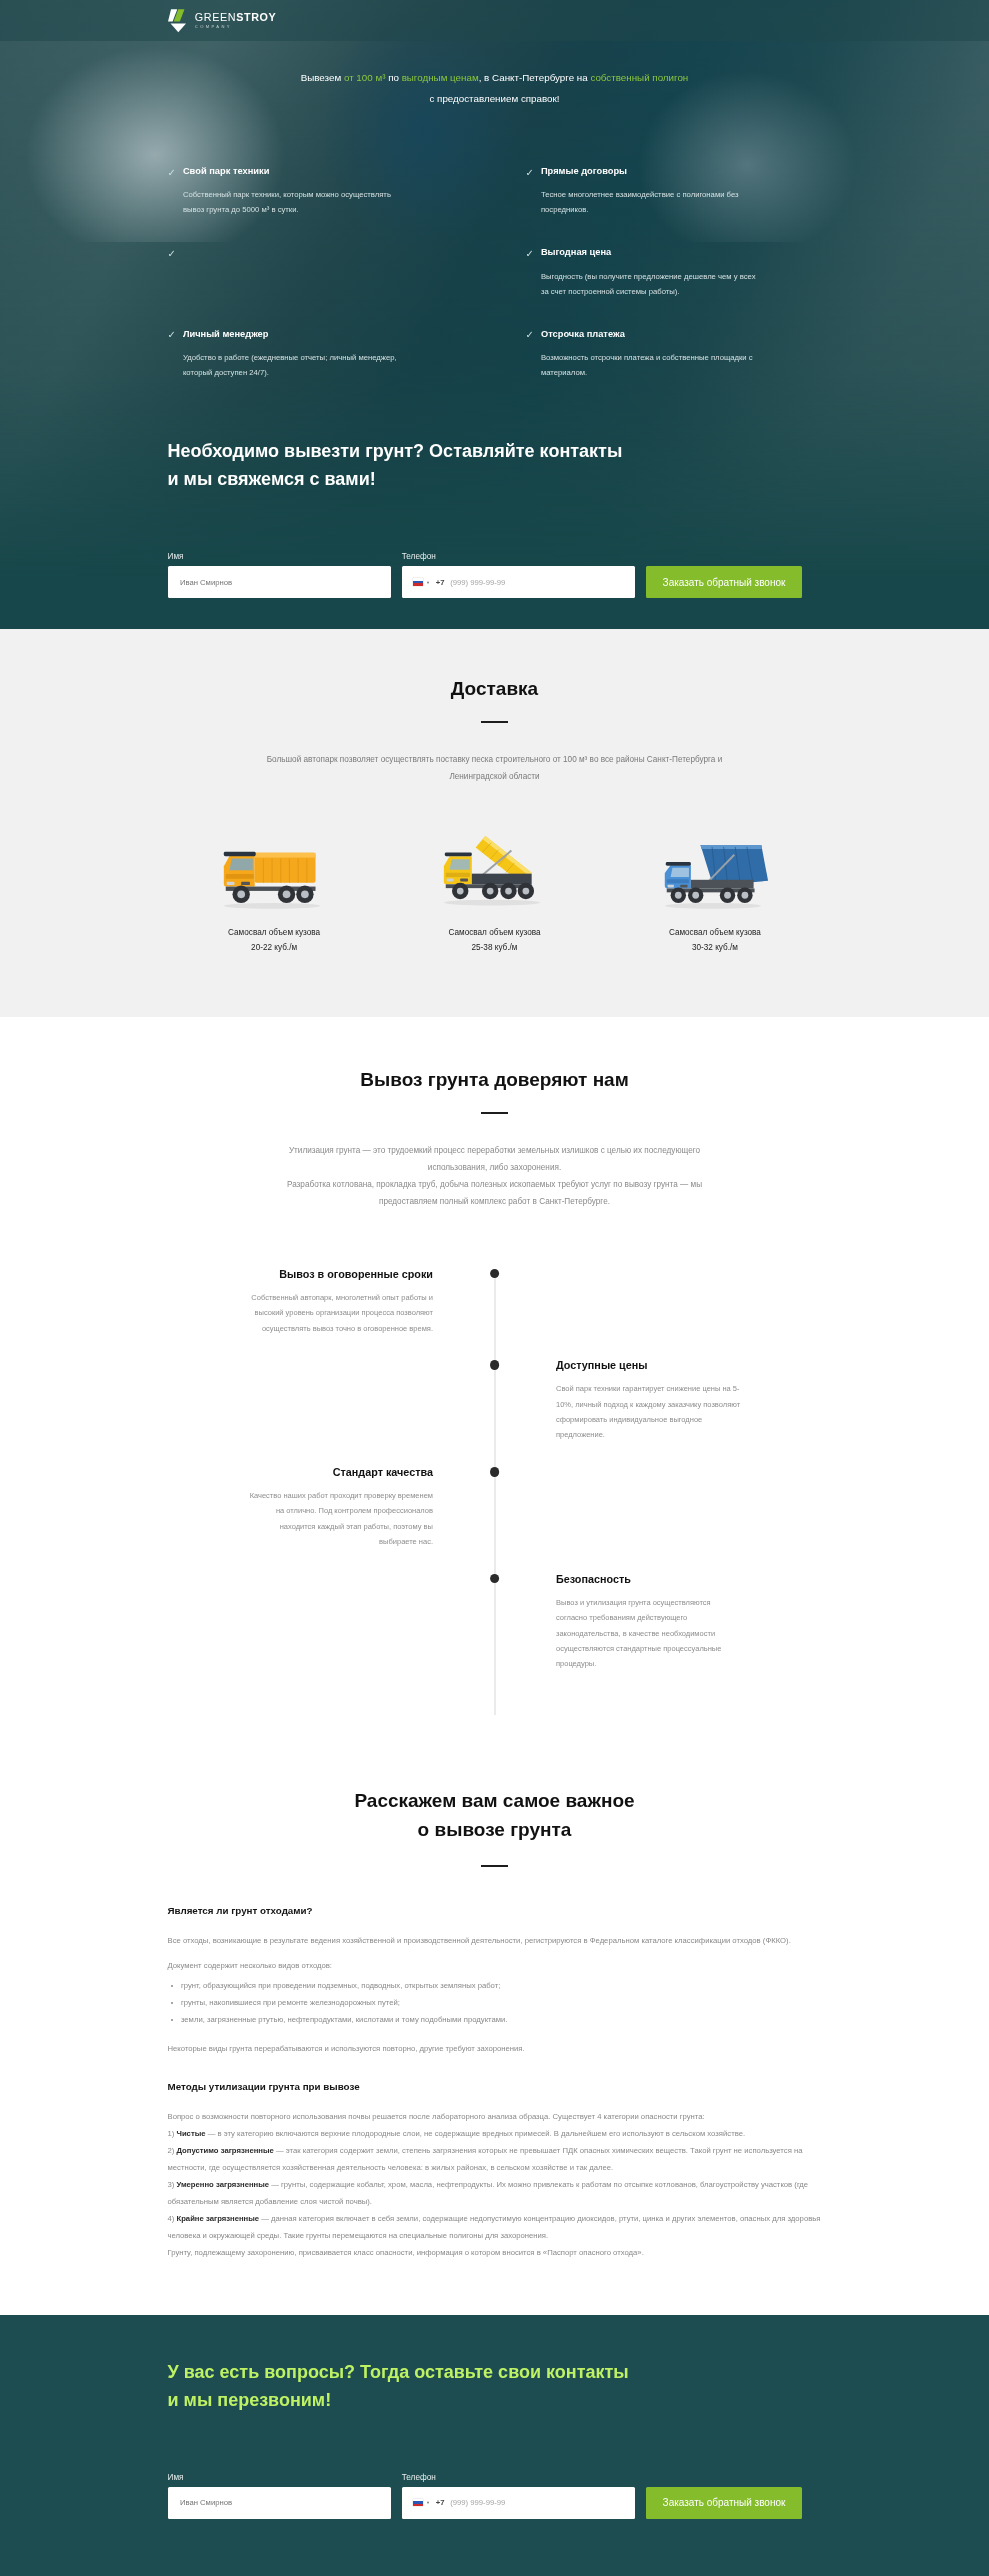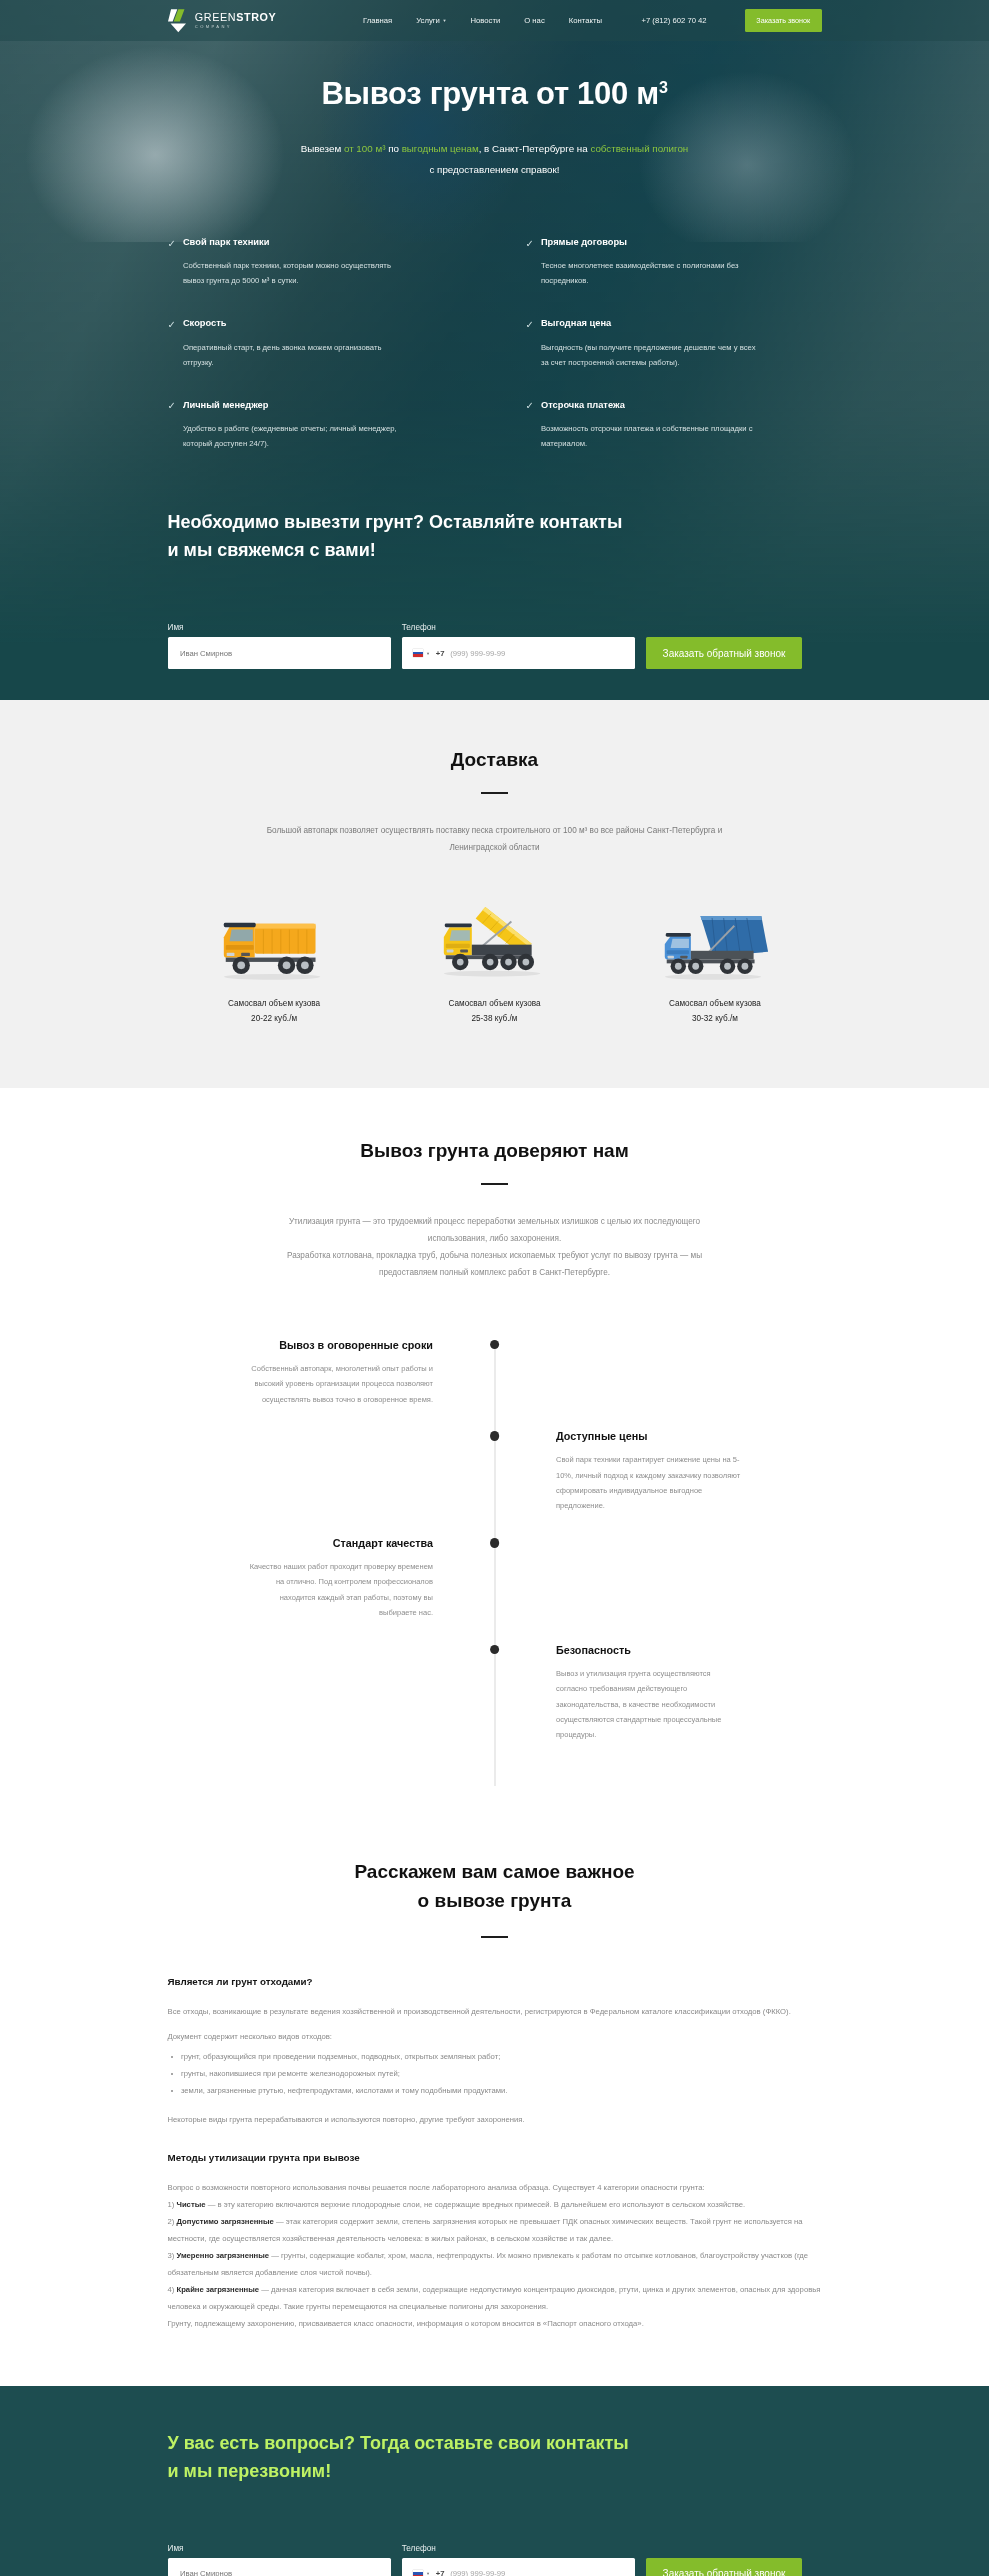--- a/index.html
+++ b/index.html
@@ -190,48 +190,25 @@
             <path d="M20 2 L32 2 L23 26 L11 26 Z" fill="#84bc2b"></path>
             <path d="M5 30 L35 30 L20 47 Z" fill="#ffffff"></path>
           </svg>
         </span>
         <span class="logo-text">
           <span class="logo-name"><span>GREEN</span><b>STROY</b></span>
           <div class="logo-sub">COMPANY</div>
         </span>
       </div>
 
-      <nav class="nav">
-        <a href="#">
-            <span>Главная</span>
-          </a>
-        <a href="#">
-            <span>Услуги</span>
-            <span class="caret">▼</span>
-          </a>
-        <a href="#">
-            <span>Новости</span>
-          </a>
-        <a href="#">
-            <span>О нас</span>
-          </a>
-        <a href="#">
-            <span>Контакты</span>
-          </a>
-        <a href="#" class="nav-phone">+7 (812) 602 70 42</a>
-        <button class="btn-green">Заказать звонок</button>
-      </nav>
     </div>
   </div>
 
   <div class="hero-inner">
     <div class="wrap">
-      <h1 class="hero-title">
-        <span>Вывоз грунта от 100 м</span><sup>3</sup>
-      </h1>
 
       <div class="hero-sub">
         <span>Вывезем </span><span class="g">от 100 м³</span><span> по </span><span class="g">выгодным ценам</span><span>, в Санкт-Петербурге на </span><span class="g">собственный полигон</span><br>
         <span>с предоставлением справок!</span>
       </div>
 
       <div class="features">
         <div class="feat">
           <span class="chk">✓</span>
           <div>
@@ -241,24 +218,20 @@
         </div>
         <div class="feat">
           <span class="chk">✓</span>
           <div>
               <h3>Прямые договоры</h3>
               <p>Тесное многолетнее взаимодействие с полигонами без посредников.</p>
             </div>
         </div>
         <div class="feat">
           <span class="chk">✓</span>
-          <div>
-              <h3>Скорость</h3>
-              <p>Оперативный старт, в день звонка можем организовать отгрузку.</p>
-            </div>
         </div>
         <div class="feat">
           <span class="chk">✓</span>
           <div>
               <h3>Выгодная цена</h3>
               <p>Выгодность (вы получите предложение дешевле чем у всех за счет построенной системы работы).</p>
             </div>
         </div>
         <div class="feat">
           <span class="chk">✓</span>

